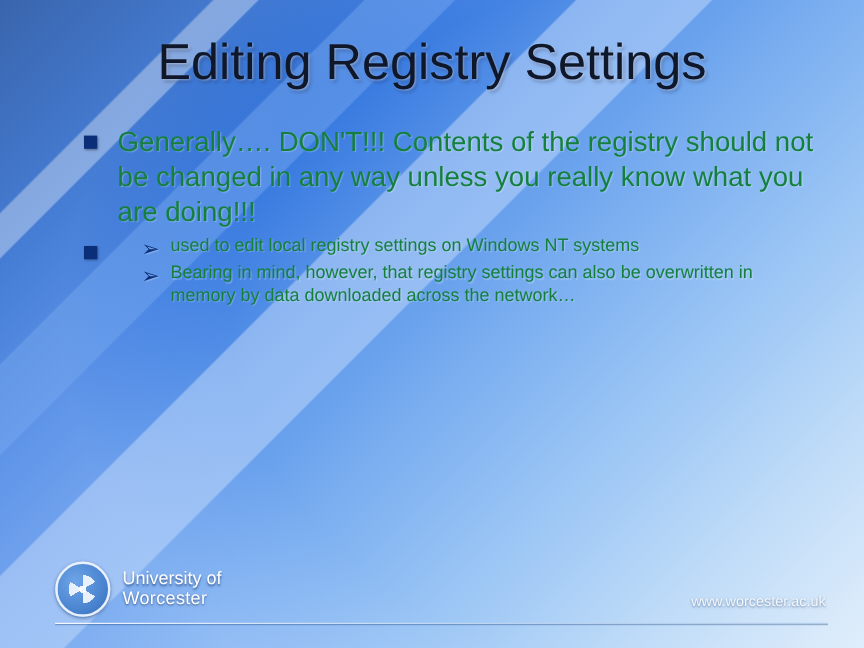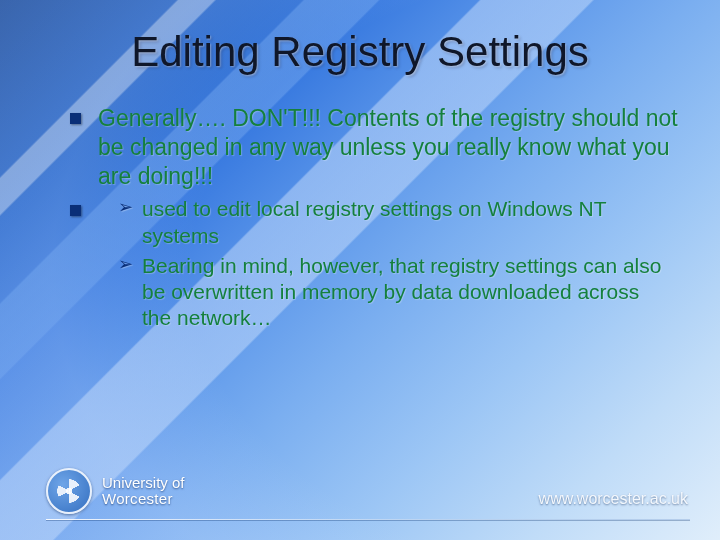--- a/index.html
+++ b/index.html
@@ -57,21 +57,21 @@
     padding-left:28px;
     margin-bottom:6px;
   }
   ul.main>li::before{
     content:"";
     position:absolute;left:0;top:9px;
     width:11px;height:11px;
     background:#0a2f78;
     box-shadow:1px 1px 2px rgba(0,0,0,0.4);
   }
-  ul.sub{list-style:none;margin:6px 16px 0 20px;padding:0;font-size:21px}
+  ul.sub{list-style:none;margin:6px 16px 0 20px;padding:0;font-size:15px}
   ul.sub>li{
     position:relative;
     padding-left:24px;
     margin-bottom:4px;
   }
   ul.sub>li::before{
     content:"➢";
     position:absolute;left:0;top:0;
     color:#0a2f78;
     font-size:18px;
@@ -110,21 +110,21 @@
       radial-gradient(circle at 50% 50%, rgba(255,255,255,0.9) 0 3px, transparent 3px),
       conic-gradient(from 0deg, #e8f0fb 0 60deg, transparent 60deg 120deg, #e8f0fb 120deg 180deg, transparent 180deg 240deg, #e8f0fb 240deg 300deg, transparent 300deg 360deg);
     -webkit-mask:radial-gradient(circle, #000 55%, transparent 56%);
     mask:radial-gradient(circle, #000 55%, transparent 56%);
   }
   .logo-text{font-size:15px;line-height:1.1}
   .logo-text .l1{font-weight:400}
   .logo-text .l2{font-weight:400;letter-spacing:0.3px}
   .url{
     position:absolute;right:2px;bottom:12px;
-    font-size:16px;color:#f4f8fd;
+    font-size:12px;color:#f4f8fd;
     text-shadow:0 1px 2px rgba(0,30,80,0.5);
   }
 </style>
 </head>
 <body>
 
 <div class="streaks"></div>
 
 <div class="title">Editing Registry Settings</div>
 

